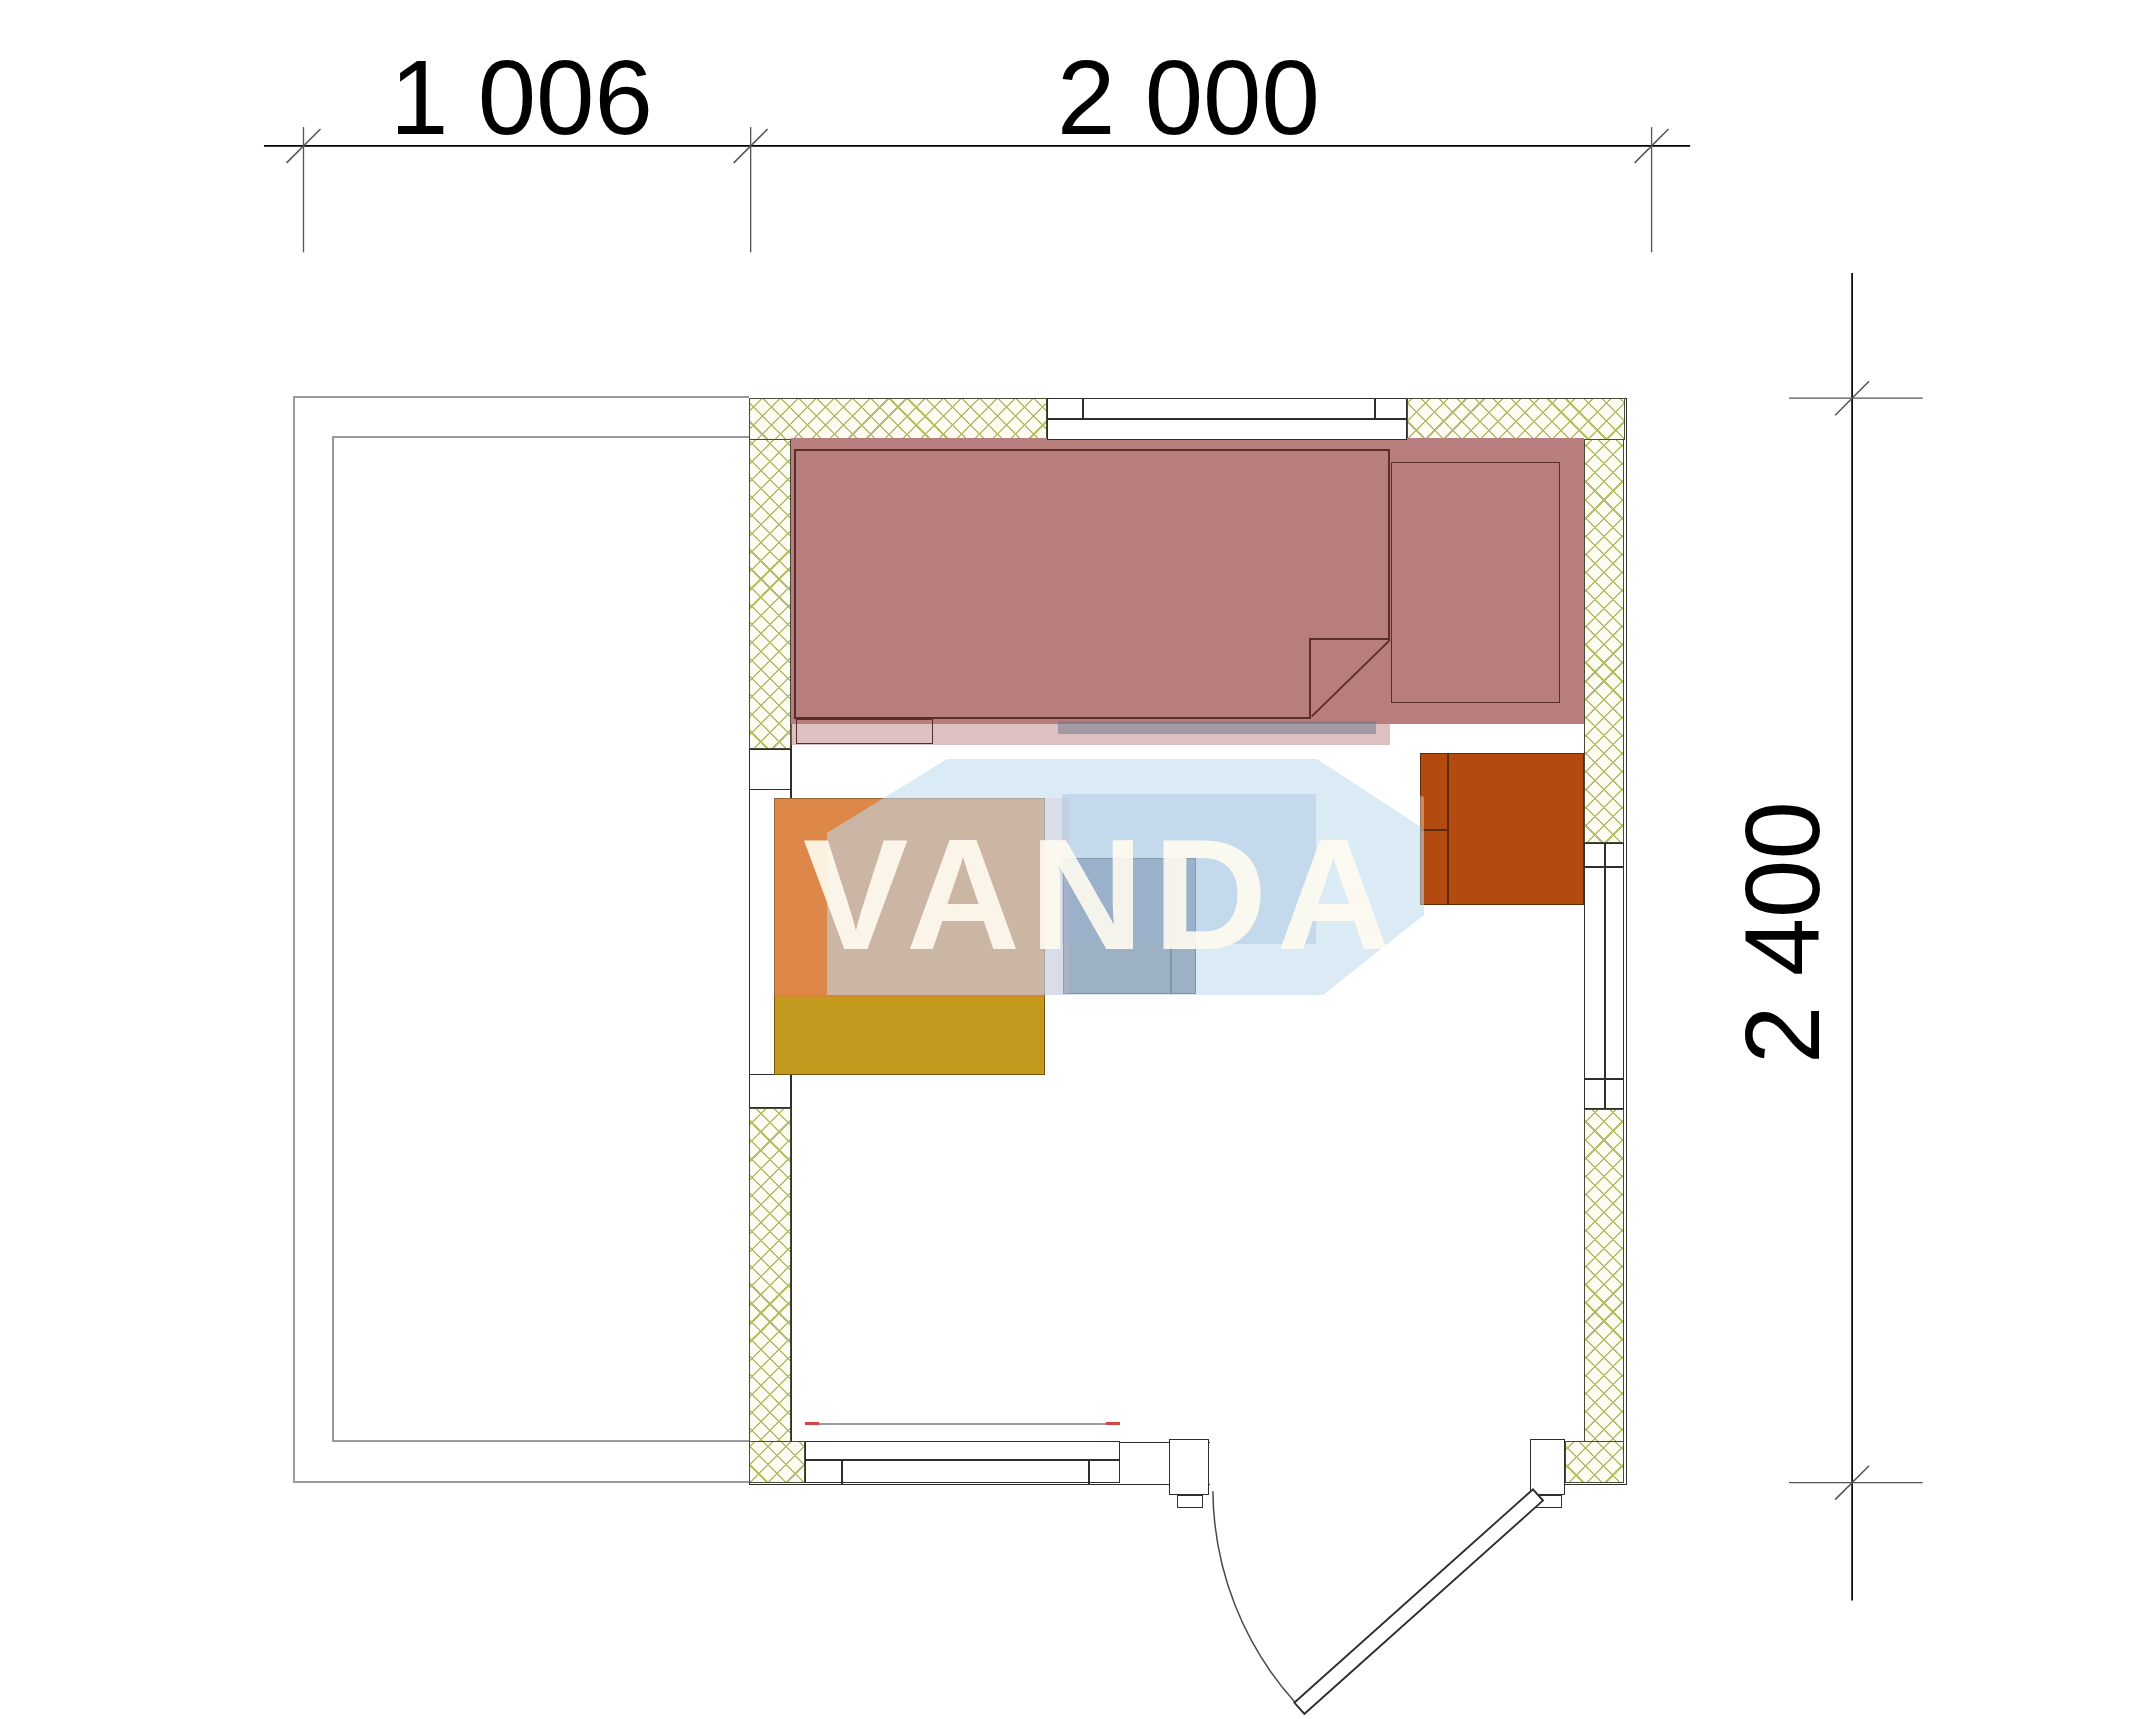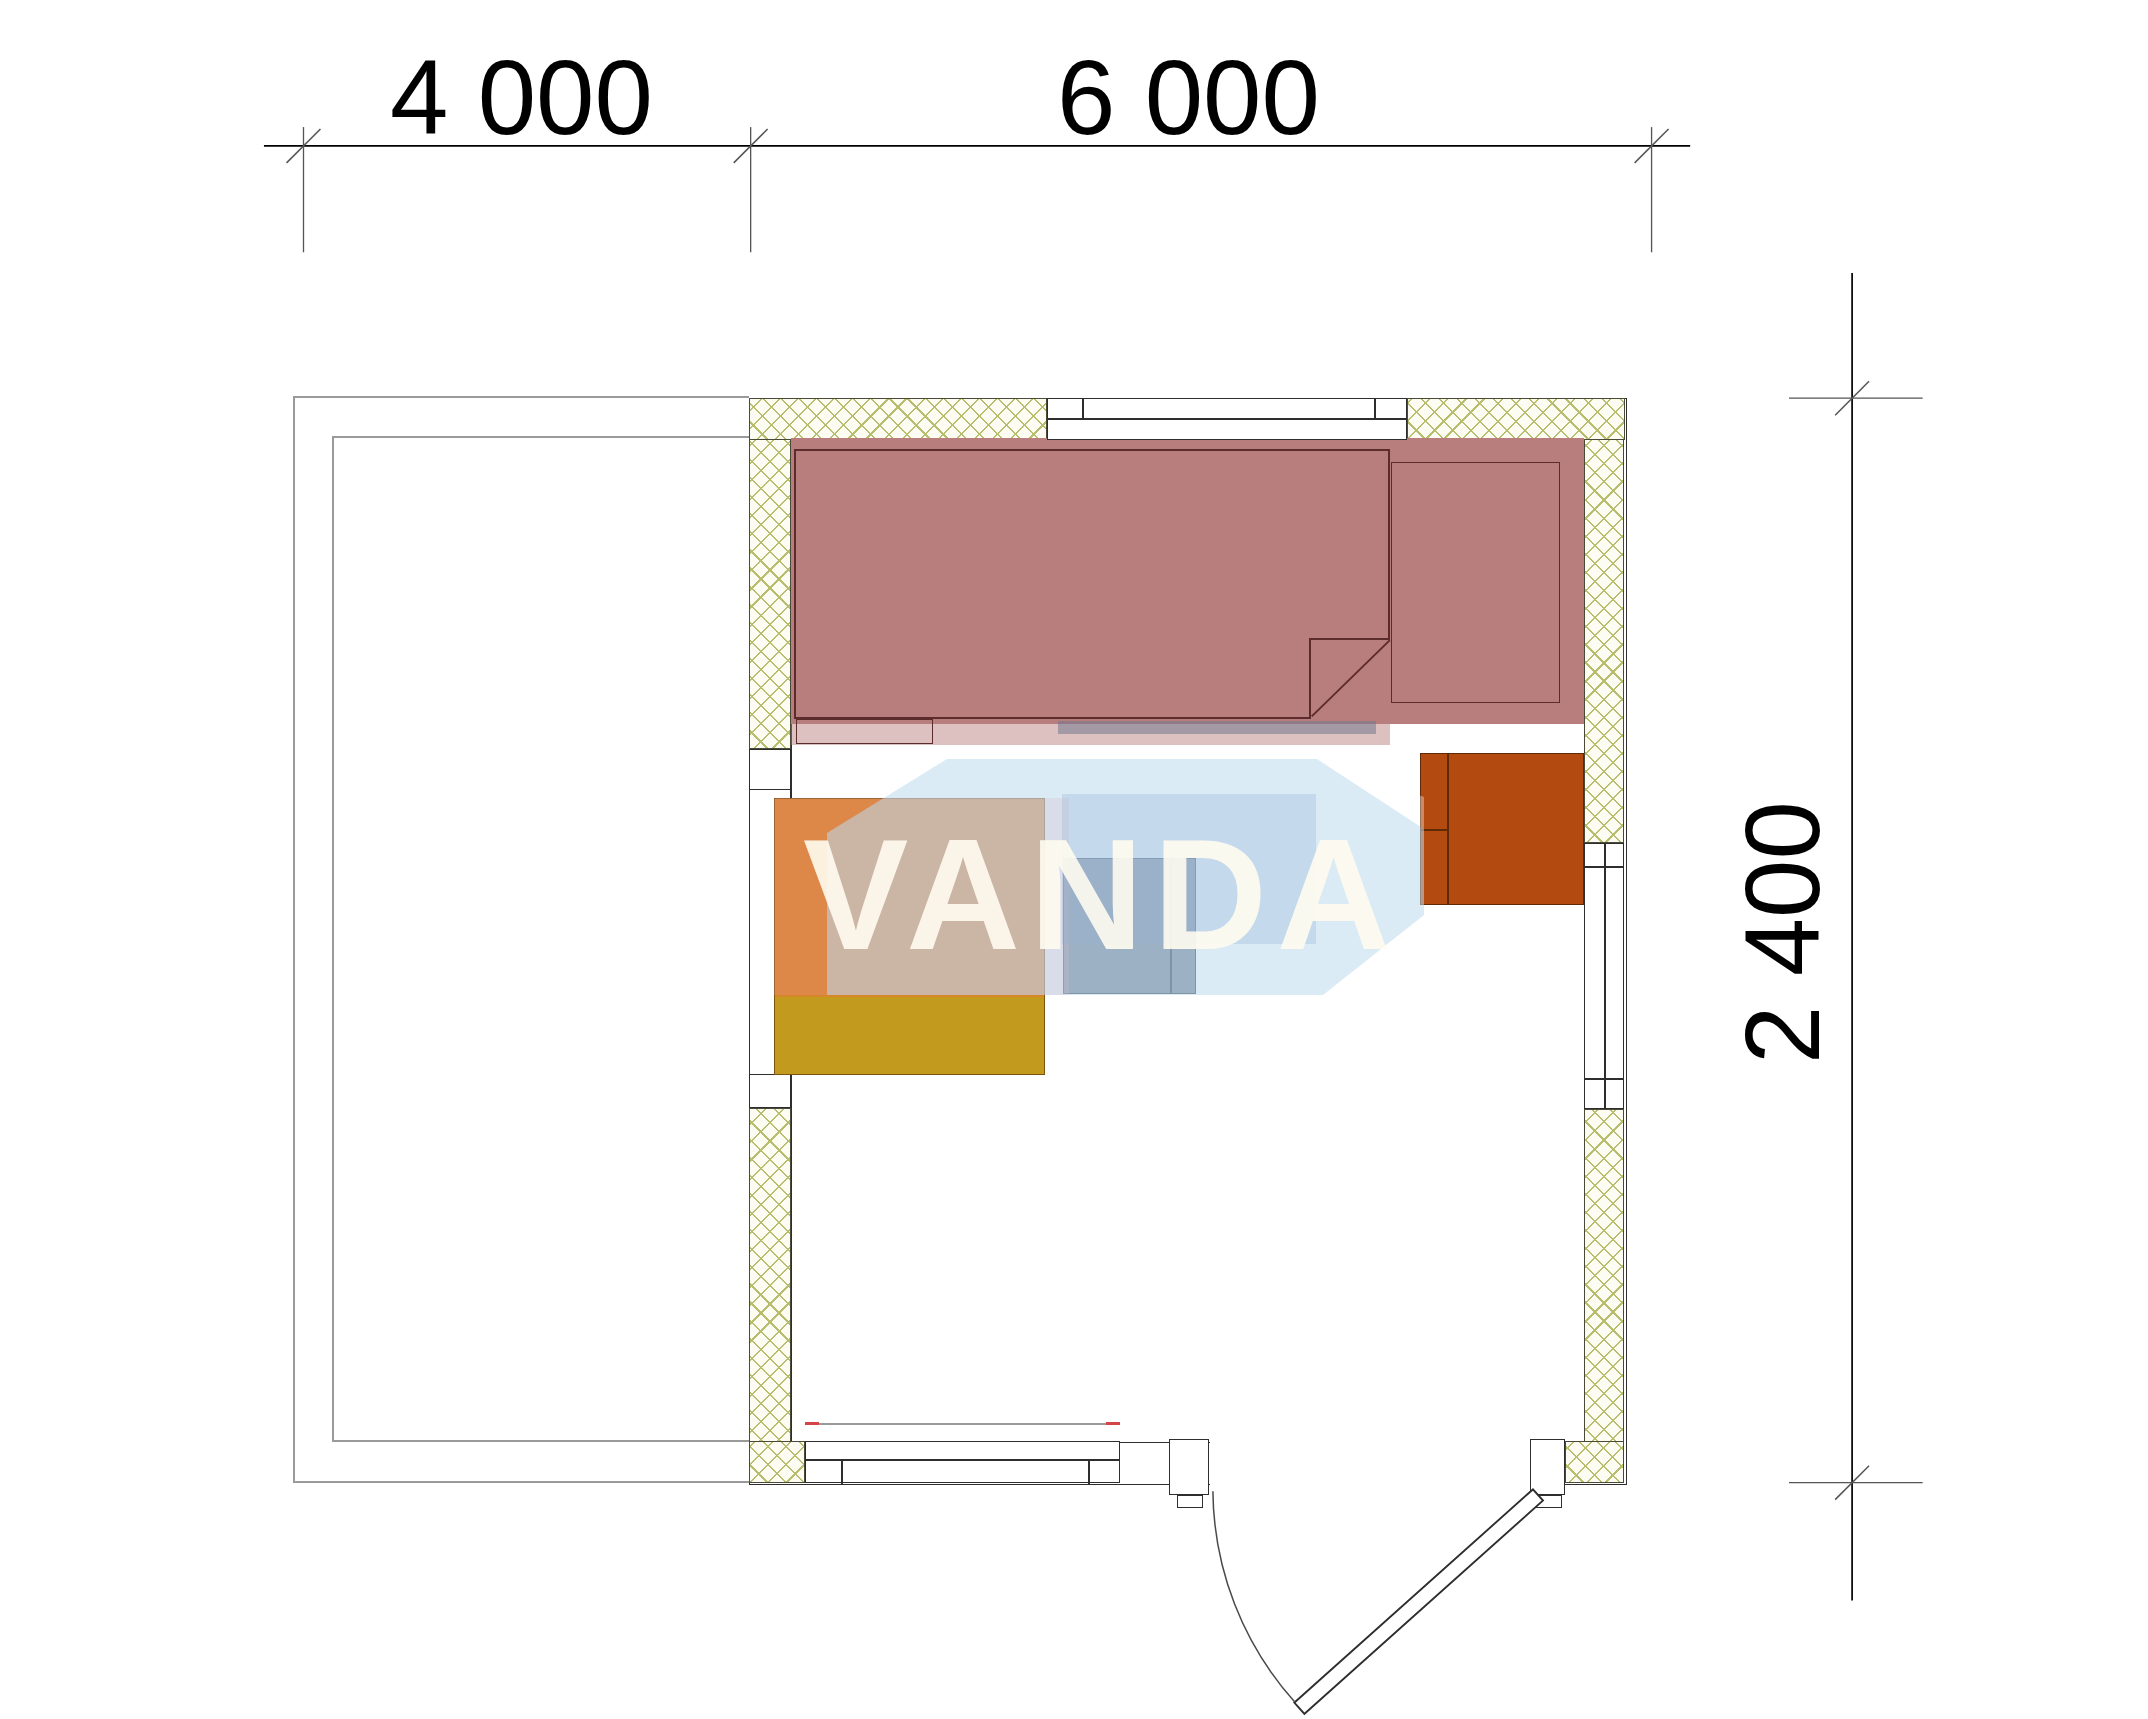--- a/index.html
+++ b/index.html
@@ -141,16 +141,16 @@
   <line x1="779" y1="173" x2="815" y2="137" stroke="#555" stroke-width="1.6"></line>
   <line x1="1736" y1="173" x2="1772" y2="137" stroke="#555" stroke-width="1.6"></line>
 
   <line x1="1967" y1="290" x2="1967" y2="1700" stroke="#000" stroke-width="1.8"></line>
   <line x1="1900" y1="423" x2="2042" y2="423" stroke="#555" stroke-width="1.4"></line>
   <line x1="1900" y1="1575" x2="2042" y2="1575" stroke="#555" stroke-width="1.4"></line>
   <line x1="1949" y1="441" x2="1985" y2="405" stroke="#555" stroke-width="1.6"></line>
   <line x1="1949" y1="1593" x2="1985" y2="1557" stroke="#555" stroke-width="1.6"></line>
 </svg>
 
-<div class="abs dimtext" style="left:333px;top:38px;width:377px;">4 000</div>
-<div class="abs dimtext" style="left:1000px;top:38px;width:377px;">6 000</div>
+<div class="abs dimtext" style="left:333px;top:38px;width:377px;">1 006</div>
+<div class="abs dimtext" style="left:1000px;top:38px;width:377px;">2 000</div>
 <div class="abs dimtext rot90" style="left:1566px;top:876px;width:433px;height:113px;line-height:113px;">2 400</div>
 
 
 </body></html>

